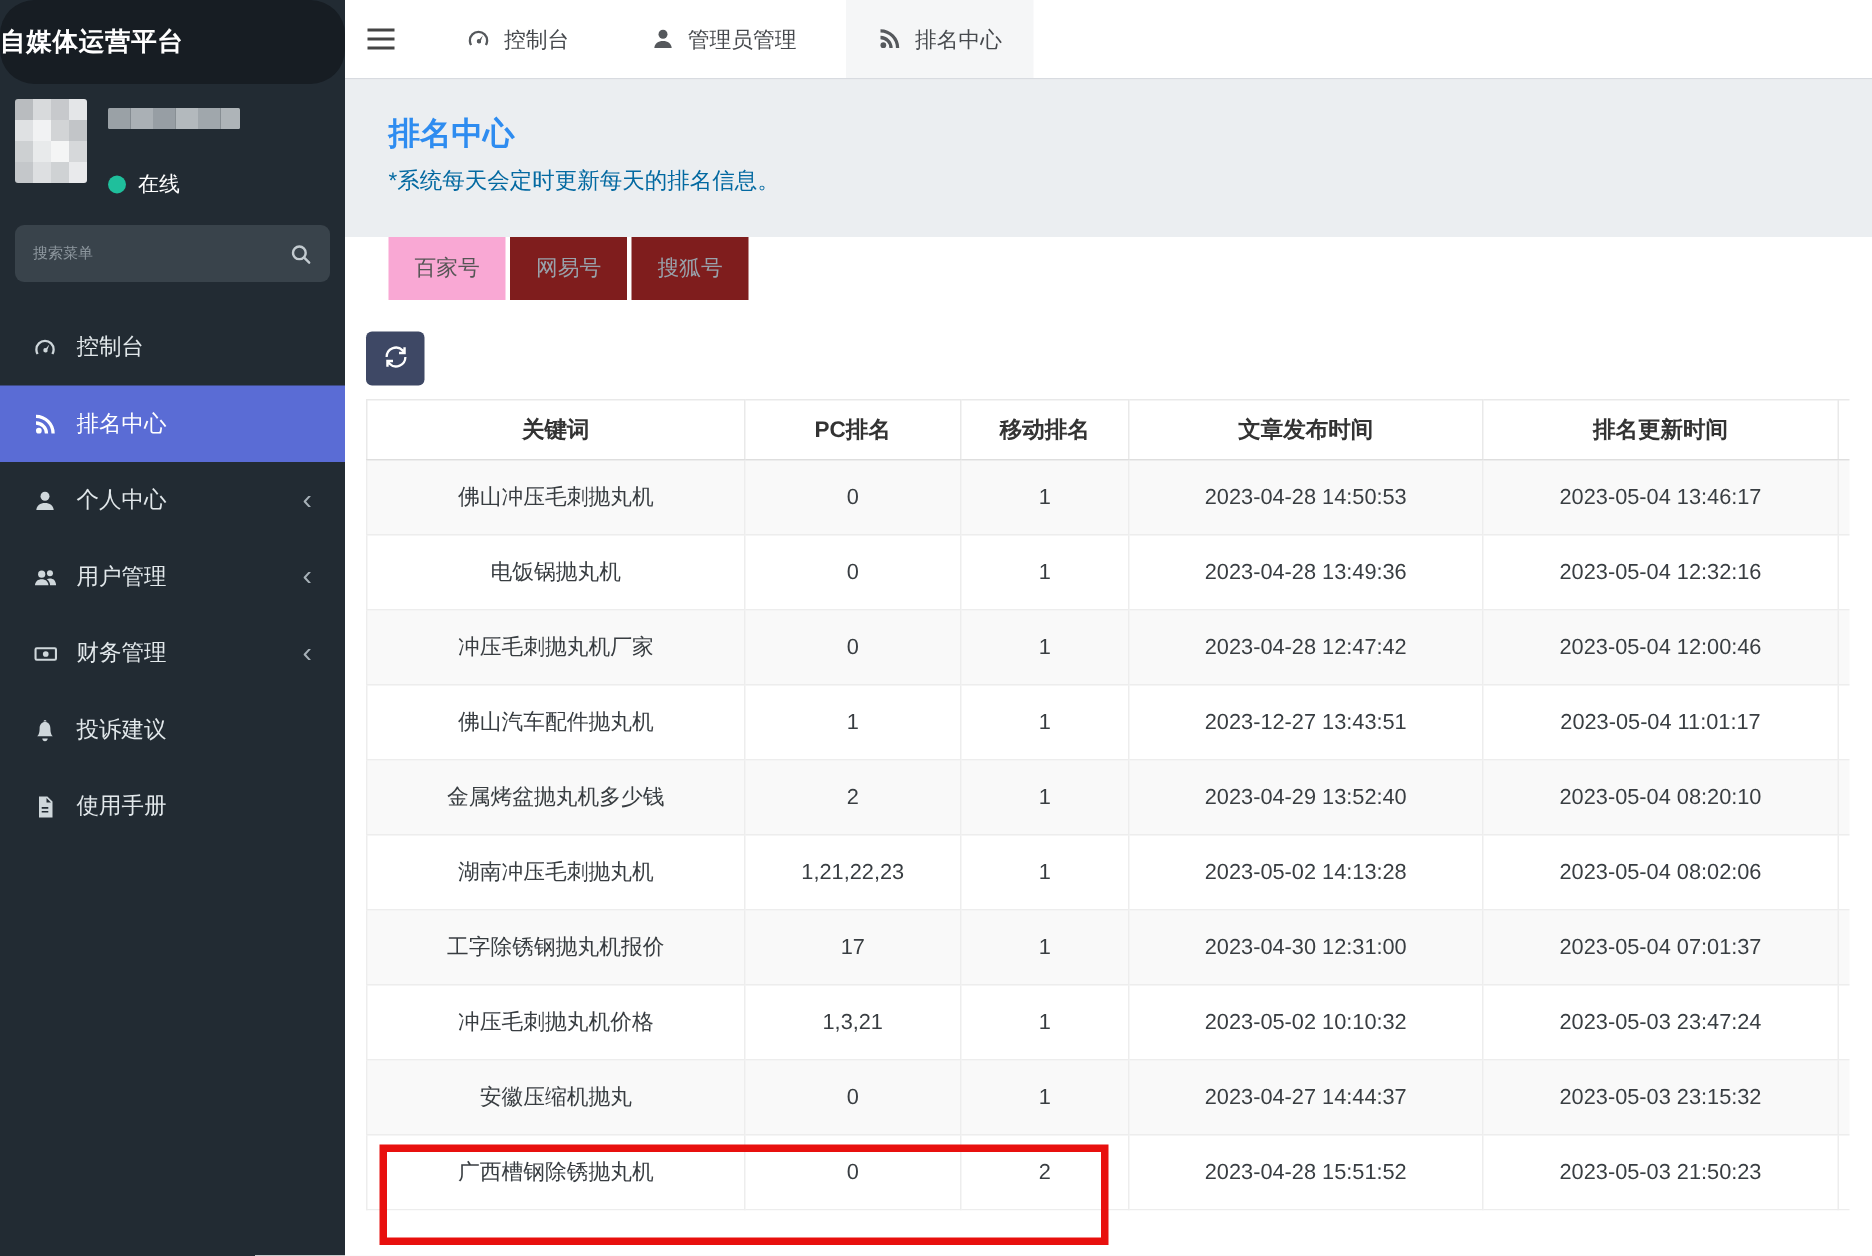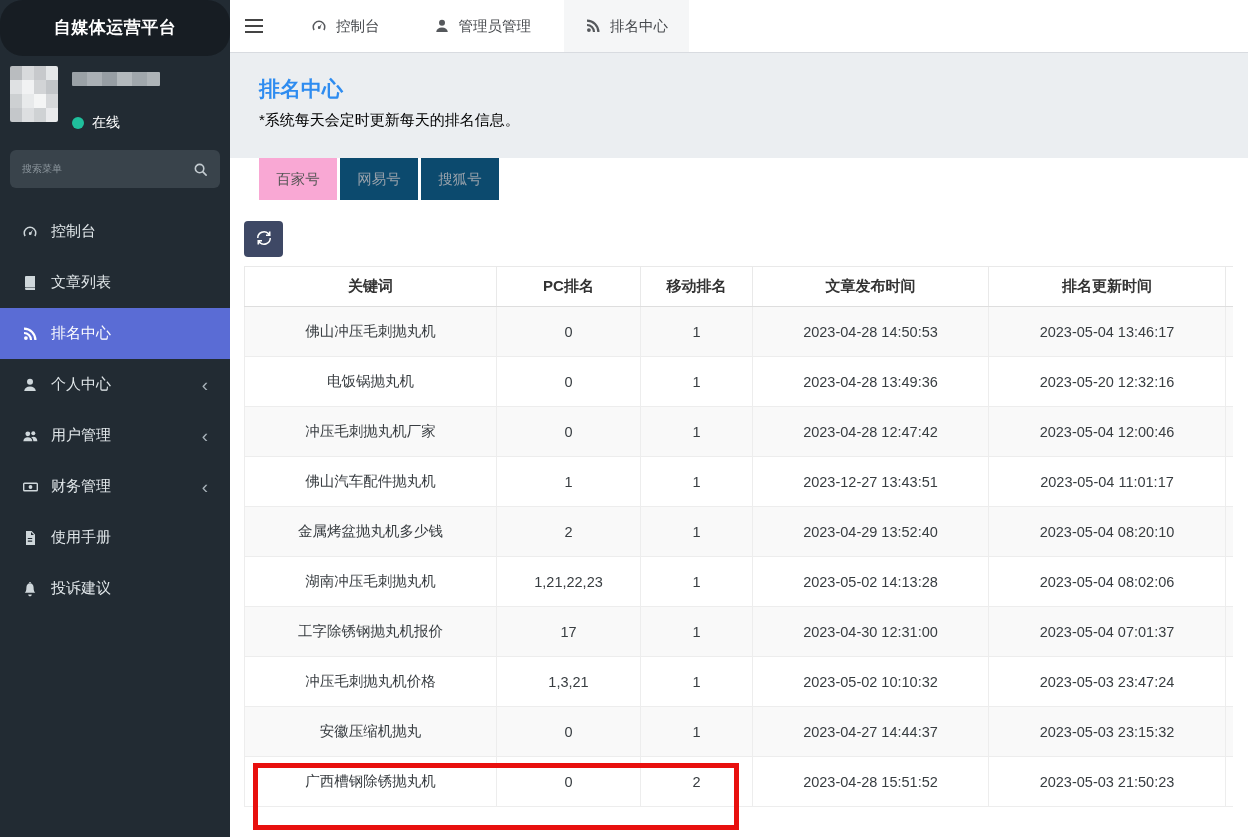--- a/index.html
+++ b/index.html
@@ -2,21 +2,21 @@
 <html><head>
 <meta charset="utf-8">
 <style>
   * { margin:0; padding:0; box-sizing:border-box; }
   html,body { width:1248px; height:837px; overflow:hidden; background:#fff;
     font-family:"Liberation Sans","DejaVu Sans",sans-serif; }
   body { position:relative; }
 
   
   .sidebar { position:absolute; left:0; top:0; width:230px; height:837px; background:#222b33; z-index:2; }
-  .brand { height:56px; line-height:56px; text-align:center; background:#171d23;
+  .brand { height:56px; line-height:56px; text-align:left; background:#171d23;
            color:#fff; font-size:17px; font-weight:bold; letter-spacing:.5px;border-radius:23px; }
   .user-panel { display:flex; padding:10px 10px 6px 10px; }
   .avatar { width:48px; height:56px; flex:0 0 48px; border-radius:2px; overflow:hidden; }
   .user-meta { margin-left:14px; padding-top:6px; }
   .name-blur { width:88px; height:14px; border-radius:1px; overflow:hidden; }
   .status-line { display:flex; align-items:center; margin-top:28px; color:#fff; font-size:14px; }
   .status-dot { width:12px; height:12px; border-radius:50%; background:#1fbf9c; margin-right:8px; }
   .sidebar-search { margin:12px 10px 0 10px; height:38px; background:#39434b; border-radius:6px;
     display:flex; align-items:center; padding:0 12px; }
   .sidebar-search .ph { color:#8d979e; font-size:10px; flex:1; }
@@ -37,25 +37,25 @@
   .hamburger i { width:18px; height:2px; background:#444; display:block; }
   .nav-tab { display:flex; align-items:center; gap:9px; padding:0 21px; margin-left:12px;
     font-size:14.5px; color:#46494d; cursor:pointer; }
   .nav-tab .nt-icon { display:flex; color:#55585c; }
   .nav-tab.active { background:#f5f6f7; }
 
   
   .content { position:absolute; left:230px; top:53px; right:0; bottom:0; background:#ebeef1; }
   .page-head { height:105px; padding:22px 0 0 29px; }
   .page-title { color:#2e8cf0; font-size:21px; font-weight:bold; }
-  .page-subtitle { color:#000000; font-size:15px; margin-top:8px; }
+  .page-subtitle { color:#0369a1; font-size:15px; margin-top:8px; }
   .white-wrap { position:absolute; top:105px; left:0; right:0; bottom:0; background:#fff; }
   .tabs-row { display:flex; gap:3px; margin-left:29px; height:42px; }
   .ctab { width:78px; text-align:center; line-height:42px; font-size:14.5px; cursor:pointer;
-    background:#0c4a6e; color:#99a2ab; }
+    background:#7f1d1d; color:#99a2ab; }
   .ctab.active { background:#f9a8d4; color:#555; }
 
   .card-body { padding-left:14px; }
   .refresh-btn { margin-top:21px; width:39px; height:36px; background:#3e4865; border:none;
     border-radius:4px; display:flex; align-items:center; justify-content:center; color:#fff; cursor:pointer; }
   .table-wrap { margin-top:9px; width:989px; overflow:hidden; }
   table { border-collapse:collapse; table-layout:fixed; width:1101px; }
   col.c1{width:252px} col.c2{width:144px} col.c3{width:112px} col.c4{width:236px} col.c5{width:237px} col.c6{width:120px}
   th { height:40px; font-size:15px; font-weight:bold; color:#333; background:#fff;
        border:1px solid #e9e9e9; border-bottom:1px solid #dedede; }
@@ -131,30 +131,20 @@
       <div class="menu-item">
         <span class="mi-icon">
           <svg width="16" height="16" viewBox="0 0 16 16" fill="currentColor">
             <path d="M8 2.5A6.5 6.5 0 0 0 1.5 9c0 1.2.33 2.4.95 3.4l1.3-.78A5 5 0 0 1 3 9a5 5 0 0 1 10 0c0 .94-.26 1.84-.75 2.62l1.3.78c.62-1 .95-2.2.95-3.4A6.5 6.5 0 0 0 8 2.5zm2.9 3.1L8.7 8.2a1.4 1.4 0 1 0 .9.9l1.3-3.5z"></path>
           </svg>
         </span>
         <span>控制台</span>
 
       </div>
 
-      <div class="menu-item">
-        <span class="mi-icon">
-          <svg width="16" height="16" viewBox="0 0 16 16" fill="currentColor">
-            <path d="M3 2.2C3 1.54 3.54 1 4.2 1H13v11H4.2c-.44 0-.86.1-1.2.3V2.2z"></path>
-            <path d="M3 13.8c0-.66.54-1.2 1.2-1.2H13V15H4.2A1.2 1.2 0 0 1 3 13.8z"></path>
-          </svg>
-        </span>
-        <span>文章列表</span>
-
-      </div>
 
       <div class="menu-item active">
         <span class="mi-icon">
           <svg width="16" height="16" viewBox="0 0 16 16" fill="currentColor">
             <circle cx="3.9" cy="12.1" r="1.9"></circle>
             <path d="M2 8.1V5.9a8.1 8.1 0 0 1 8.1 8.1H7.9A5.9 5.9 0 0 0 2 8.1z"></path>
             <path d="M2 3.7V1.5A12.5 12.5 0 0 1 14.5 14h-2.2A10.3 10.3 0 0 0 2 3.7z"></path>
           </svg>
         </span>
         <span>排名中心</span>
@@ -192,35 +182,35 @@
             <circle cx="8" cy="8" r="1.9"></circle>
           </svg>
         </span>
         <span>财务管理</span>
         <span class="chev">‹</span>
       </div>
 
       <div class="menu-item">
         <span class="mi-icon">
           <svg width="16" height="16" viewBox="0 0 16 16" fill="currentColor">
+            <path d="M8 15.2c1 0 1.8-.8 1.8-1.8H6.2c0 1 .8 1.8 1.8 1.8zm5.2-3.4H2.8c.9-.9 1.6-2.2 1.6-5.2C4.4 4 5.9 2.3 8 2.3s3.6 1.7 3.6 4.3c0 3 .7 4.3 1.6 5.2zM8 1a1 1 0 0 1 1 1H7a1 1 0 0 1 1-1z"></path>
+          </svg>
+        </span>
+        <span>投诉建议</span>
+
+      </div>
+
+      <div class="menu-item">
+        <span class="mi-icon">
+          <svg width="16" height="16" viewBox="0 0 16 16" fill="currentColor">
             <path d="M4 1h5.6L13 4.4V15H4V1zm5 1v3h3L9 2z"></path>
             <path d="M5.8 8h4.4v1.1H5.8zM5.8 10.6h4.4v1.1H5.8z" fill="#222b33"></path>
           </svg>
         </span>
         <span>使用手册</span>
-
-      </div>
-
-      <div class="menu-item">
-        <span class="mi-icon">
-          <svg width="16" height="16" viewBox="0 0 16 16" fill="currentColor">
-            <path d="M8 15.2c1 0 1.8-.8 1.8-1.8H6.2c0 1 .8 1.8 1.8 1.8zm5.2-3.4H2.8c.9-.9 1.6-2.2 1.6-5.2C4.4 4 5.9 2.3 8 2.3s3.6 1.7 3.6 4.3c0 3 .7 4.3 1.6 5.2zM8 1a1 1 0 0 1 1 1H7a1 1 0 0 1 1-1z"></path>
-          </svg>
-        </span>
-        <span>投诉建议</span>
 
       </div>
     </nav>
 </aside>
 
 <header class="topnav">
   <div class="hamburger">
       <i></i>
       <i></i>
       <i></i>
@@ -312,21 +302,21 @@
                 <td>2023-04-28 14:50:53</td>
                 <td>2023-05-04 13:46:17</td>
                 <td></td>
               </tr>
 
               <tr>
                 <td>电饭锅抛丸机</td>
                 <td>0</td>
                 <td>1</td>
                 <td>2023-04-28 13:49:36</td>
-                <td>2023-05-20 12:32:16</td>
+                <td>2023-05-04 12:32:16</td>
                 <td></td>
               </tr>
 
               <tr>
                 <td>冲压毛刺抛丸机厂家</td>
                 <td>0</td>
                 <td>1</td>
                 <td>2023-04-28 12:47:42</td>
                 <td>2023-05-04 12:00:46</td>
                 <td></td>

